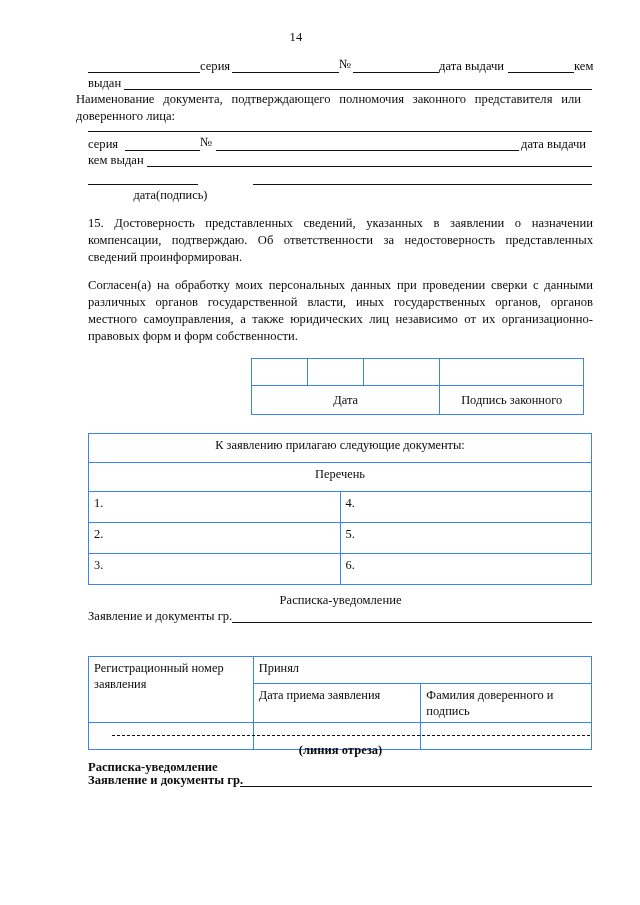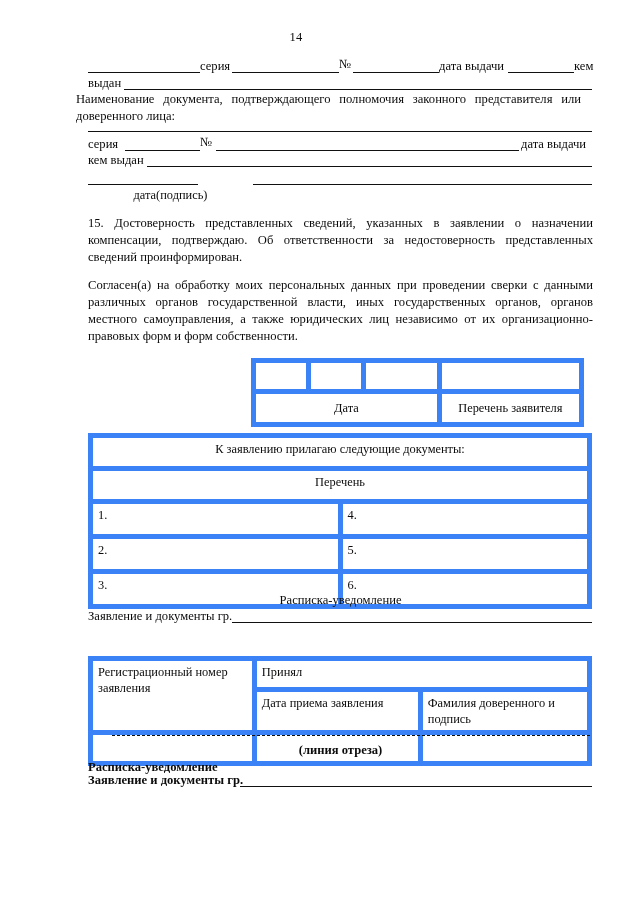--- a/index.html
+++ b/index.html
@@ -69,21 +69,21 @@
   }
 
   
   table {
     position: absolute;
     border-collapse: collapse;
     font-size: 12.4px;
     background: #fff;
   }
   table td {
-    border: 5px solid #3b82f6;
+    border: 1px solid #3b82f6;
     padding: 3px 5px;
     vertical-align: top;
     line-height: 16px;
   }
   td.c { text-align: center; vertical-align: middle; }
   td.mid { vertical-align: middle; }
 
   
   .tbl-date { left: 251px; top: 358px; width: 333px; }
   .tbl-date td { height: 20px; }
@@ -158,21 +158,21 @@
     </colgroup>
     <tbody>
       <tr>
         <td></td>
         <td></td>
         <td></td>
         <td></td>
       </tr>
       <tr class="labels">
         <td class="c" colspan="3">Дата</td>
-        <td class="c">Перечень заявителя</td>
+        <td class="c">Подпись законного</td>
       </tr>
     </tbody>
   </table>
 
   <table class="tbl-attach">
     <colgroup>
         <col style="width:252px">
         <col style="width:252px">
       </colgroup>
     <tbody>

